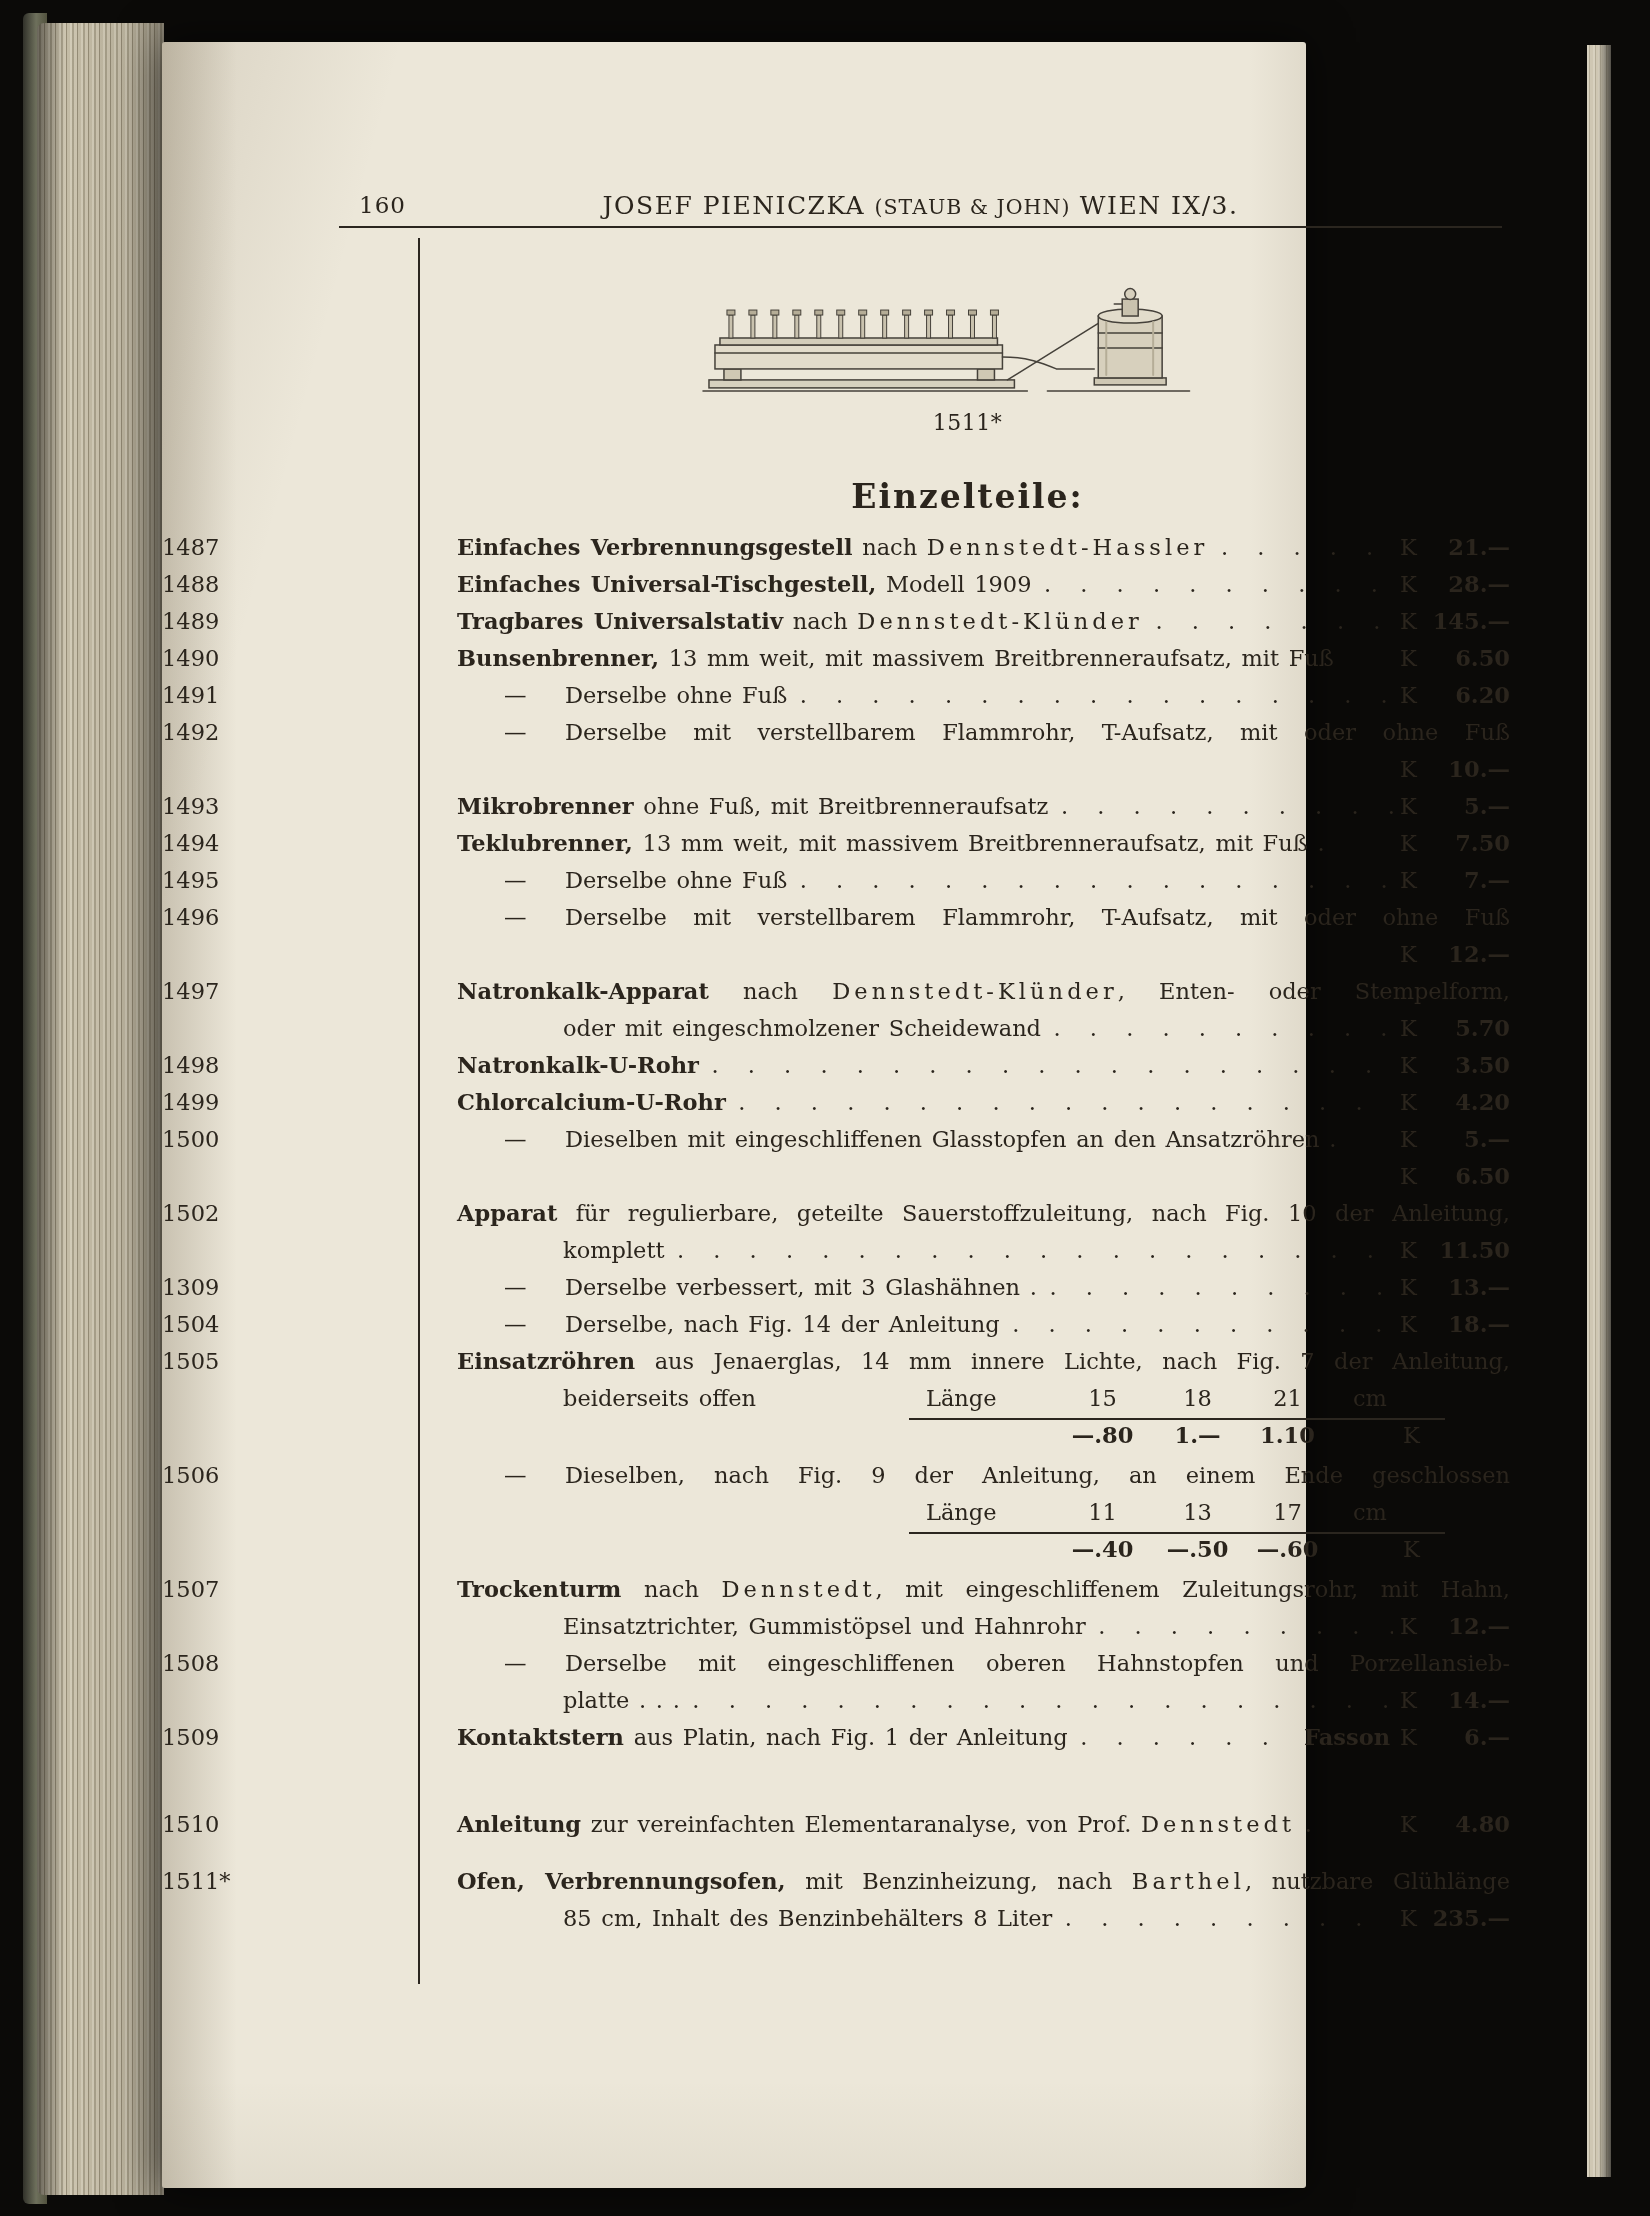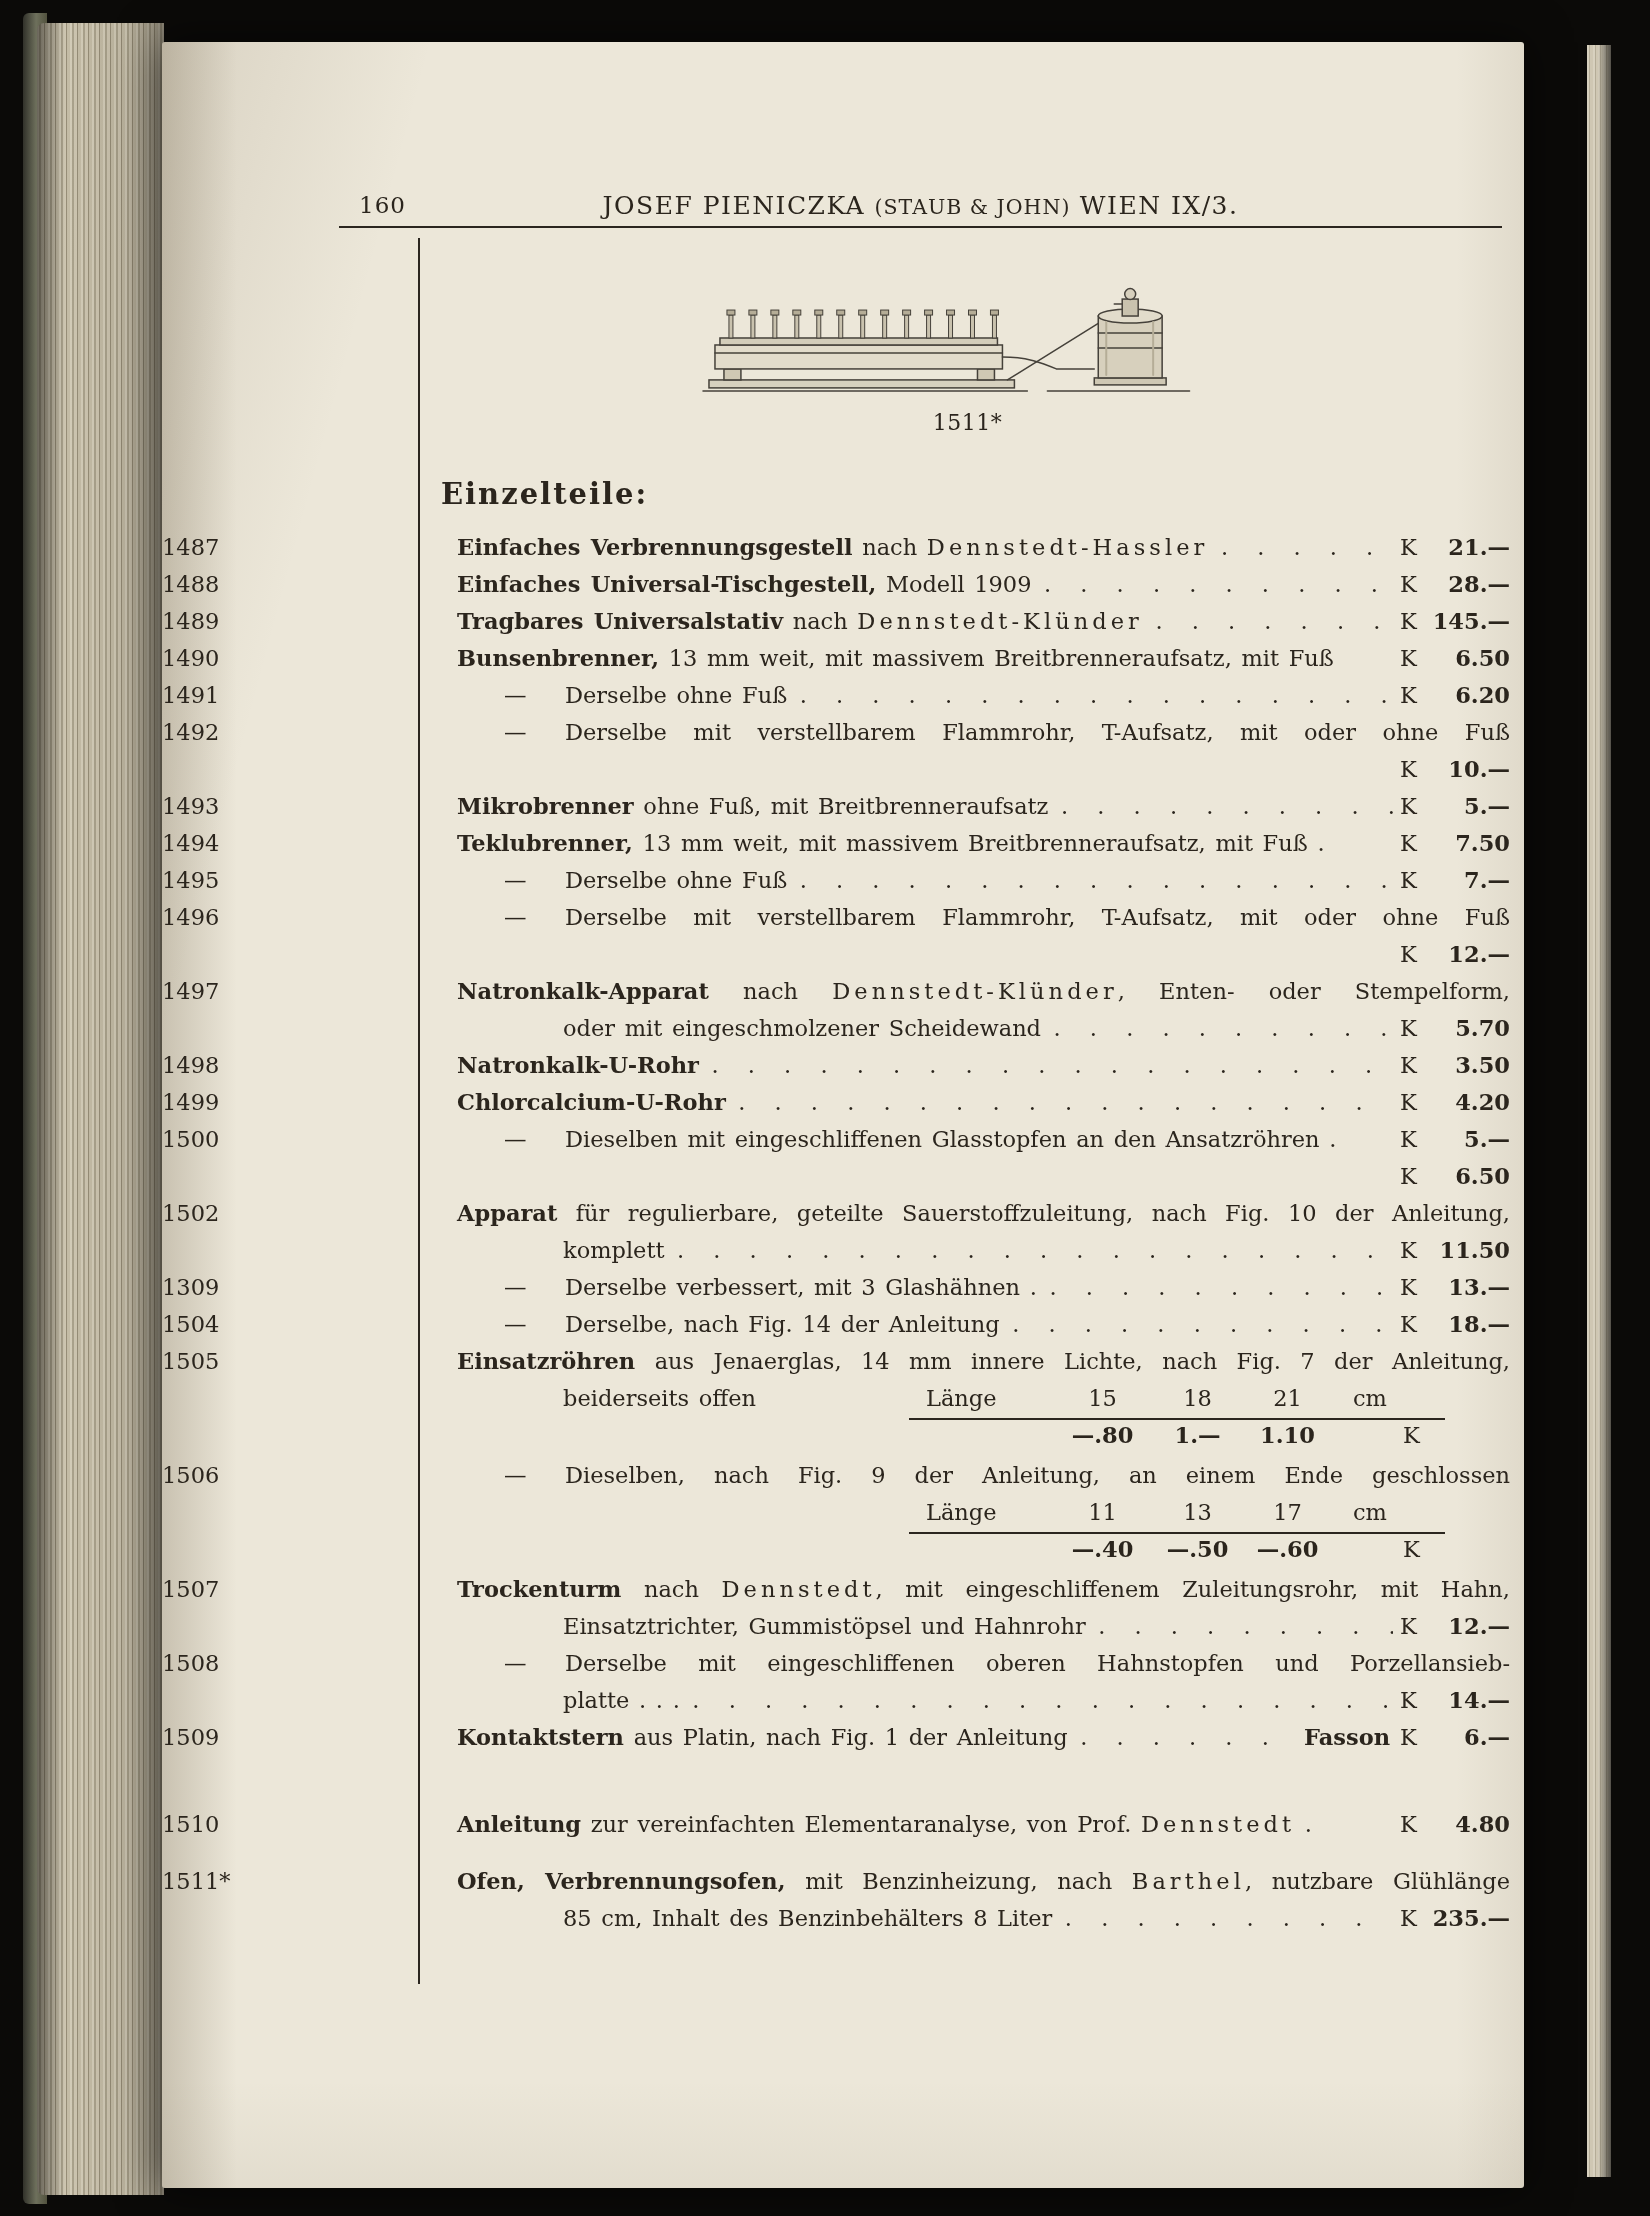--- a/index.html
+++ b/index.html
@@ -22,21 +22,21 @@
       repeating-linear-gradient(90deg,#d3ccb8 0px 2.5px,#aaa28c 2.5px 4px,#cdc5b0 4px 7px,#968d77 7px 8px,#c4bca6 8px 11px);
     border-radius:7px 0 0 7px;
   }
   .edges-right{
     position:absolute;left:1587px;top:45px;width:24px;height:2132px;
     background:
       linear-gradient(270deg, rgba(10,9,7,.65), rgba(10,9,7,0) 55%),
       repeating-linear-gradient(90deg,#d8d1bf 0 2px,#b4ac97 2px 3px,#cfc7b3 3px 5.5px);
   }
   .page{
-    position:absolute;left:162px;top:42px;width:1362px;height:2146px;
+    position:absolute;left:162px;top:42px;width:1144px;height:2146px;
     background:
       linear-gradient(105deg, rgba(118,102,76,.16), rgba(0,0,0,0) 14%),
       linear-gradient(270deg, rgba(118,102,76,.10), rgba(0,0,0,0) 5%),
       linear-gradient(0deg, rgba(110,96,70,.08), rgba(0,0,0,0) 5%),
       #ece7d9;
     box-shadow:0 0 45px rgba(0,0,0,.6);
     border-radius:3px;
   }
   .page::before{
     content:"";position:absolute;left:0;top:0;bottom:0;width:75px;
@@ -49,21 +49,21 @@
   .htitle{position:absolute;left:0;right:0;bottom:6px;text-align:center;white-space:nowrap}
   .ht-main{font-size:25px;letter-spacing:1.5px}
   .ht-small{font-size:20.5px;letter-spacing:1px}
   
   .vrule{position:absolute;left:256px;top:196px;width:2px;height:1746px;background:#2b261f}
   
   .figure{position:absolute;left:279px;top:220px;width:1053px;text-align:center}
   .figure svg{display:inline-block}
   .caption{margin-top:6px;font-size:22px;letter-spacing:0.5px}
   
-  .stitle{position:absolute;left:279px;top:435px;width:1053px;text-align:left;font-weight:700;font-size:29px;letter-spacing:2px}
+  .stitle{position:absolute;left:279px;top:435px;width:1053px;text-align:center;font-weight:700;font-size:33px;letter-spacing:2px}
   
   .items{position:absolute;left:0;top:487px;width:1333px;font-size:22.5px}
   .row{display:flex;min-height:37px;line-height:37px}
   .num{flex:none;width:237px;}
   .body{flex:none;margin-left:58px;width:1053px;display:flex;position:relative}
   .txt{display:block;flex:0 1 auto;white-space:nowrap;word-spacing:2.5px;min-width:0}
   .txt.fill{flex:1 1 auto;white-space:normal;text-align:justify;text-align-last:justify}
   .txt.ind{padding-left:106px}
   .dash{display:inline-block;margin-left:47px;width:61px}
   .leader{flex:1 1 0;min-width:0;overflow:hidden;white-space:nowrap;letter-spacing:11px;margin:0 7.5px 0 12.5px}

